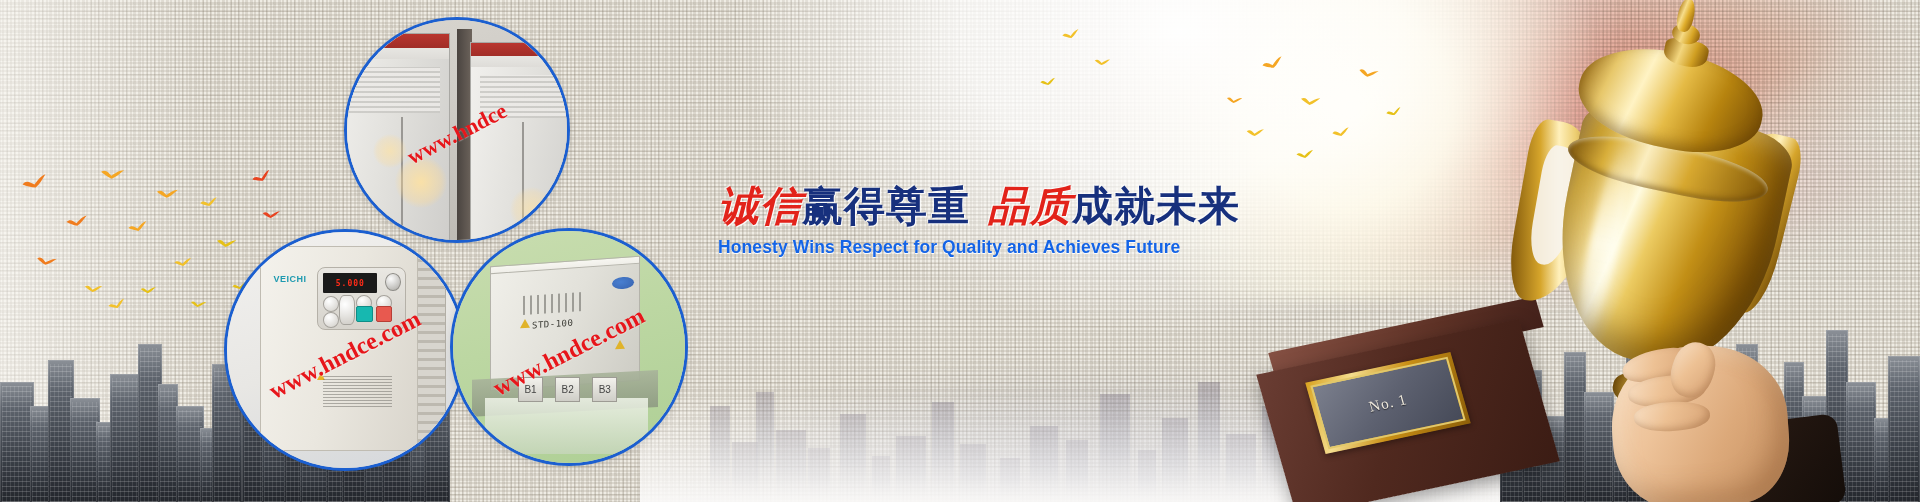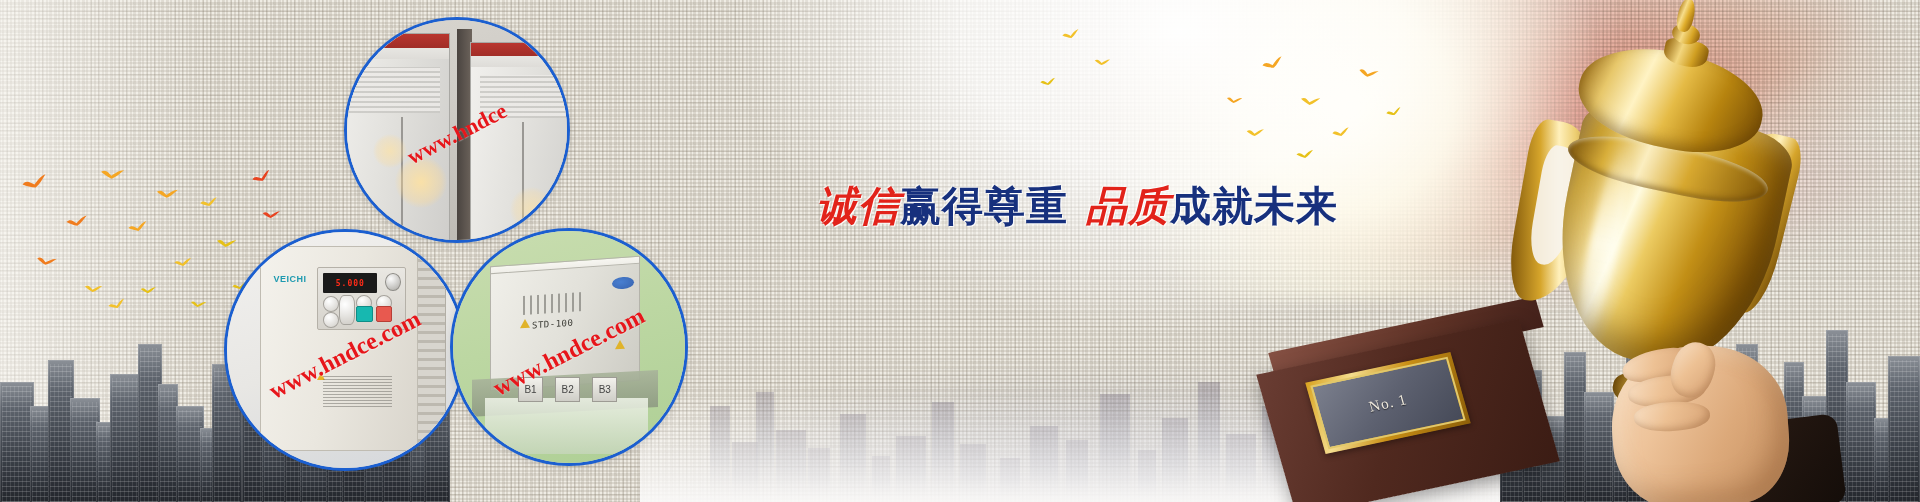--- a/index.html
+++ b/index.html
@@ -123,21 +123,21 @@
   
   #photo-inverter{left:224px;top:229px;width:236px;height:236px;}
   .inv-bg{position:absolute;inset:0;background:linear-gradient(160deg,#f2f1ef 0%,#e8e7e4 50%,#d3d6da 100%);}
   .inv-body{position:absolute;left:14%;top:6%;width:66%;height:86%;
     background:linear-gradient(105deg,#f4f2ec 0%,#eae7df 50%,#d9d5cc 100%);
     border:1px solid #c0bcb2;border-radius:2px;}
   .inv-side{position:absolute;left:78%;top:7%;width:14%;height:84%;
     background:repeating-linear-gradient(0deg,#d8d5ce 0 6px,#bdb9b0 6px 9px);border:1px solid #b3afa6;}
   .inv-brand{position:absolute;left:8%;top:13%;color:#1e9ab0;font-weight:bold;font-size:9px;letter-spacing:.5px;}
   .inv-panel{position:absolute;left:36%;top:10%;width:56%;height:30%;
-    background:linear-gradient(to bottom,#e9e7e2,#d6d3cc);border:1px solid #b5b1a8;border-radius:2px;}
+    background:linear-gradient(to bottom,#e9e7e2,#d6d3cc);border:1px solid #b5b1a8;border-radius:8px;}
   .inv-led{position:absolute;left:6%;top:8%;width:62%;height:32%;background:#1a1a1a;border-radius:1px;
     display:flex;align-items:center;justify-content:center;}
   .inv-led span{color:#ff2b18;font-family:"DejaVu Sans Mono",monospace;font-size:8px;font-weight:bold;letter-spacing:1px;}
   .inv-knob{position:absolute;right:5%;top:8%;width:16%;height:26%;border-radius:50%;
     background:radial-gradient(circle at 35% 30%,#fbfbfb,#a9a7a2);border:1px solid #8e8c87;}
   .inv-key{position:absolute;width:16%;height:22%;border-radius:50%;
     background:radial-gradient(circle at 35% 30%,#fff,#cfccc6);border:1px solid #a6a39d;}
   .inv-fwd{position:absolute;left:44%;top:62%;width:17%;height:22%;border-radius:2px;background:#17b8b0;border:1px solid #0f8d87;}
   .inv-stop{position:absolute;left:66%;top:62%;width:17%;height:22%;border-radius:2px;background:#e8594f;border:1px solid #b73e36;}
   .inv-warn{position:absolute;left:40%;top:63%;width:44%;height:16%;
@@ -162,21 +162,21 @@
   .std-base{position:absolute;left:8%;top:62%;width:80%;height:16%;
     background:linear-gradient(to bottom,#a8b39a,#8e9a82);transform:skewY(-3deg);opacity:.9;}
   .std-term{position:absolute;width:10%;height:10%;background:linear-gradient(to bottom,#f2f1ec,#cfcec7);border:1px solid #9d9b94;
     font-size:10px;color:#444;display:flex;align-items:center;justify-content:center;font-family:Liberation Sans, sans-serif;}
   .std-skirt{position:absolute;left:14%;top:72%;width:70%;height:24%;
     background:linear-gradient(to bottom,rgba(235,240,228,.9),rgba(200,214,190,.75));}
 
   
   #headline{
     position:absolute;left:718px;top:185px;width:620px;
-    text-align:right;white-space:nowrap;
+    text-align:left;white-space:nowrap;
   }
   #headline .h-line{
     font-size:41px;font-weight:bold;line-height:1.05;
     font-family:"DejaVu Sans","Liberation Sans",sans-serif;
     text-shadow:1px 1px 0 rgba(255,255,255,.9), -1px -1px 0 rgba(255,255,255,.65);
   }
   .h-red{color:#e2231a;font-style:italic;letter-spacing:1px;}
   .h-blue{color:#17307d;letter-spacing:1px;}
   .h-gap{display:inline-block;width:18px;}
   #subline{
@@ -573,20 +573,21 @@
     <div class="std-term" style="left:44%;top:63%;">B2</div>
     <div class="std-term" style="left:60%;top:63%;">B3</div>
 
     <div class="wm" style="font-size:24px;">www.hndce.com</div>
   </div>
 
   <div id="headline">
     <div class="h-line">
       <span class="h-red">诚信</span><span class="h-blue">赢得尊重</span><span class="h-gap"></span><span class="h-red">品质</span><span class="h-blue">成就未来</span>
     </div>
+    <div id="subline">Honesty Wins Respect for Quality and Achieves Future</div>
   </div>
 
   <div id="trophy-group">
 
     <div class="base-top"></div>
     <div class="base"></div>
     <div class="plaque">
       <div class="plaque-in">
         <span>No. 1</span>
       </div>

